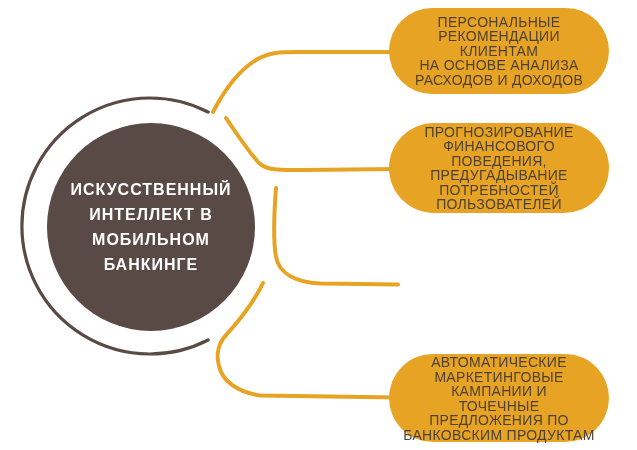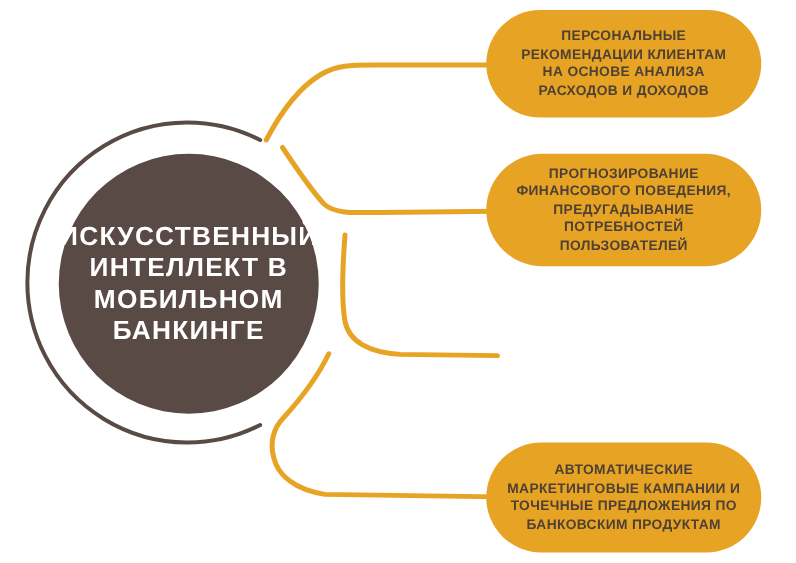--- a/index.html
+++ b/index.html
@@ -23,46 +23,46 @@
   .central{
     position:absolute;left:47px;top:123px;width:208px;height:208px;
     border-radius:50%;
     background:var(--dark);
     display:flex;align-items:center;justify-content:center;
     text-align:center;
   }
   .central-title{
     color:var(--circle_text);
     font-weight:bold;
-    font-size:21px;
+    font-size:16px;
     line-height:25px;
     letter-spacing:1px;
     white-space:pre-line;
   }
   .pill{
     position:absolute;left:389px;width:220px;
     border-radius:45px;
     background:var(--gold);
     display:flex;align-items:center;justify-content:center;
     text-align:center;
     padding:0 14px;
     box-sizing:border-box;
   }
   .pill-label{
     color:var(--box_text);
-    font-weight:bold;
-    font-size:11px;
+    font-weight:normal;
+    font-size:14px;
     line-height:14.5px;
     letter-spacing:0.3px;
     white-space:pre-line;
   }
   #pill1{top:8px;height:86px;}
   #pill2{top:123px;height:90px;justify-content:center;}
   #pill3{top:242px;height:86px;}
-  #pill4{top:354px;height:88px;}
+  #pill4{top:354px;height:88px;align-items:flex-end;}
 </style>
 </head>
 <body>
 
 <div class="canvas">
 
   <svg class="wires" viewBox="0 0 637 450" xmlns="http://www.w3.org/2000/svg">
     <path class="ring" d="M208.1 112 A128 128 0 1 0 208.1 340"></path>
     <path class="wire" d="M213,112 C224,91 238,71 256,60 C270,51.5 282,52 302,52 L398,52"></path>
     <path class="wire" d="M226,118 C238,136 249,152 259,163 C268,171.5 284,170 304,170 L398,169"></path>

